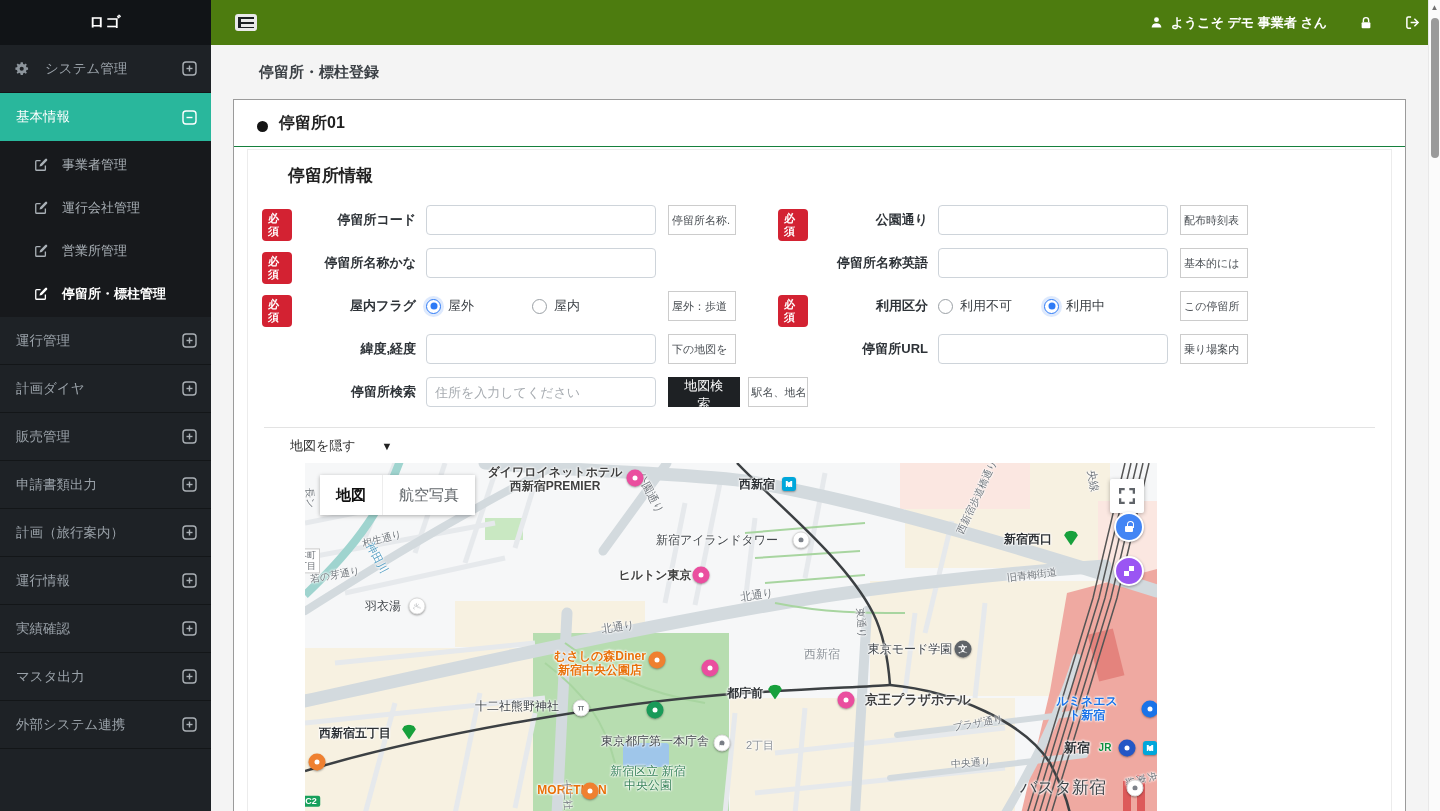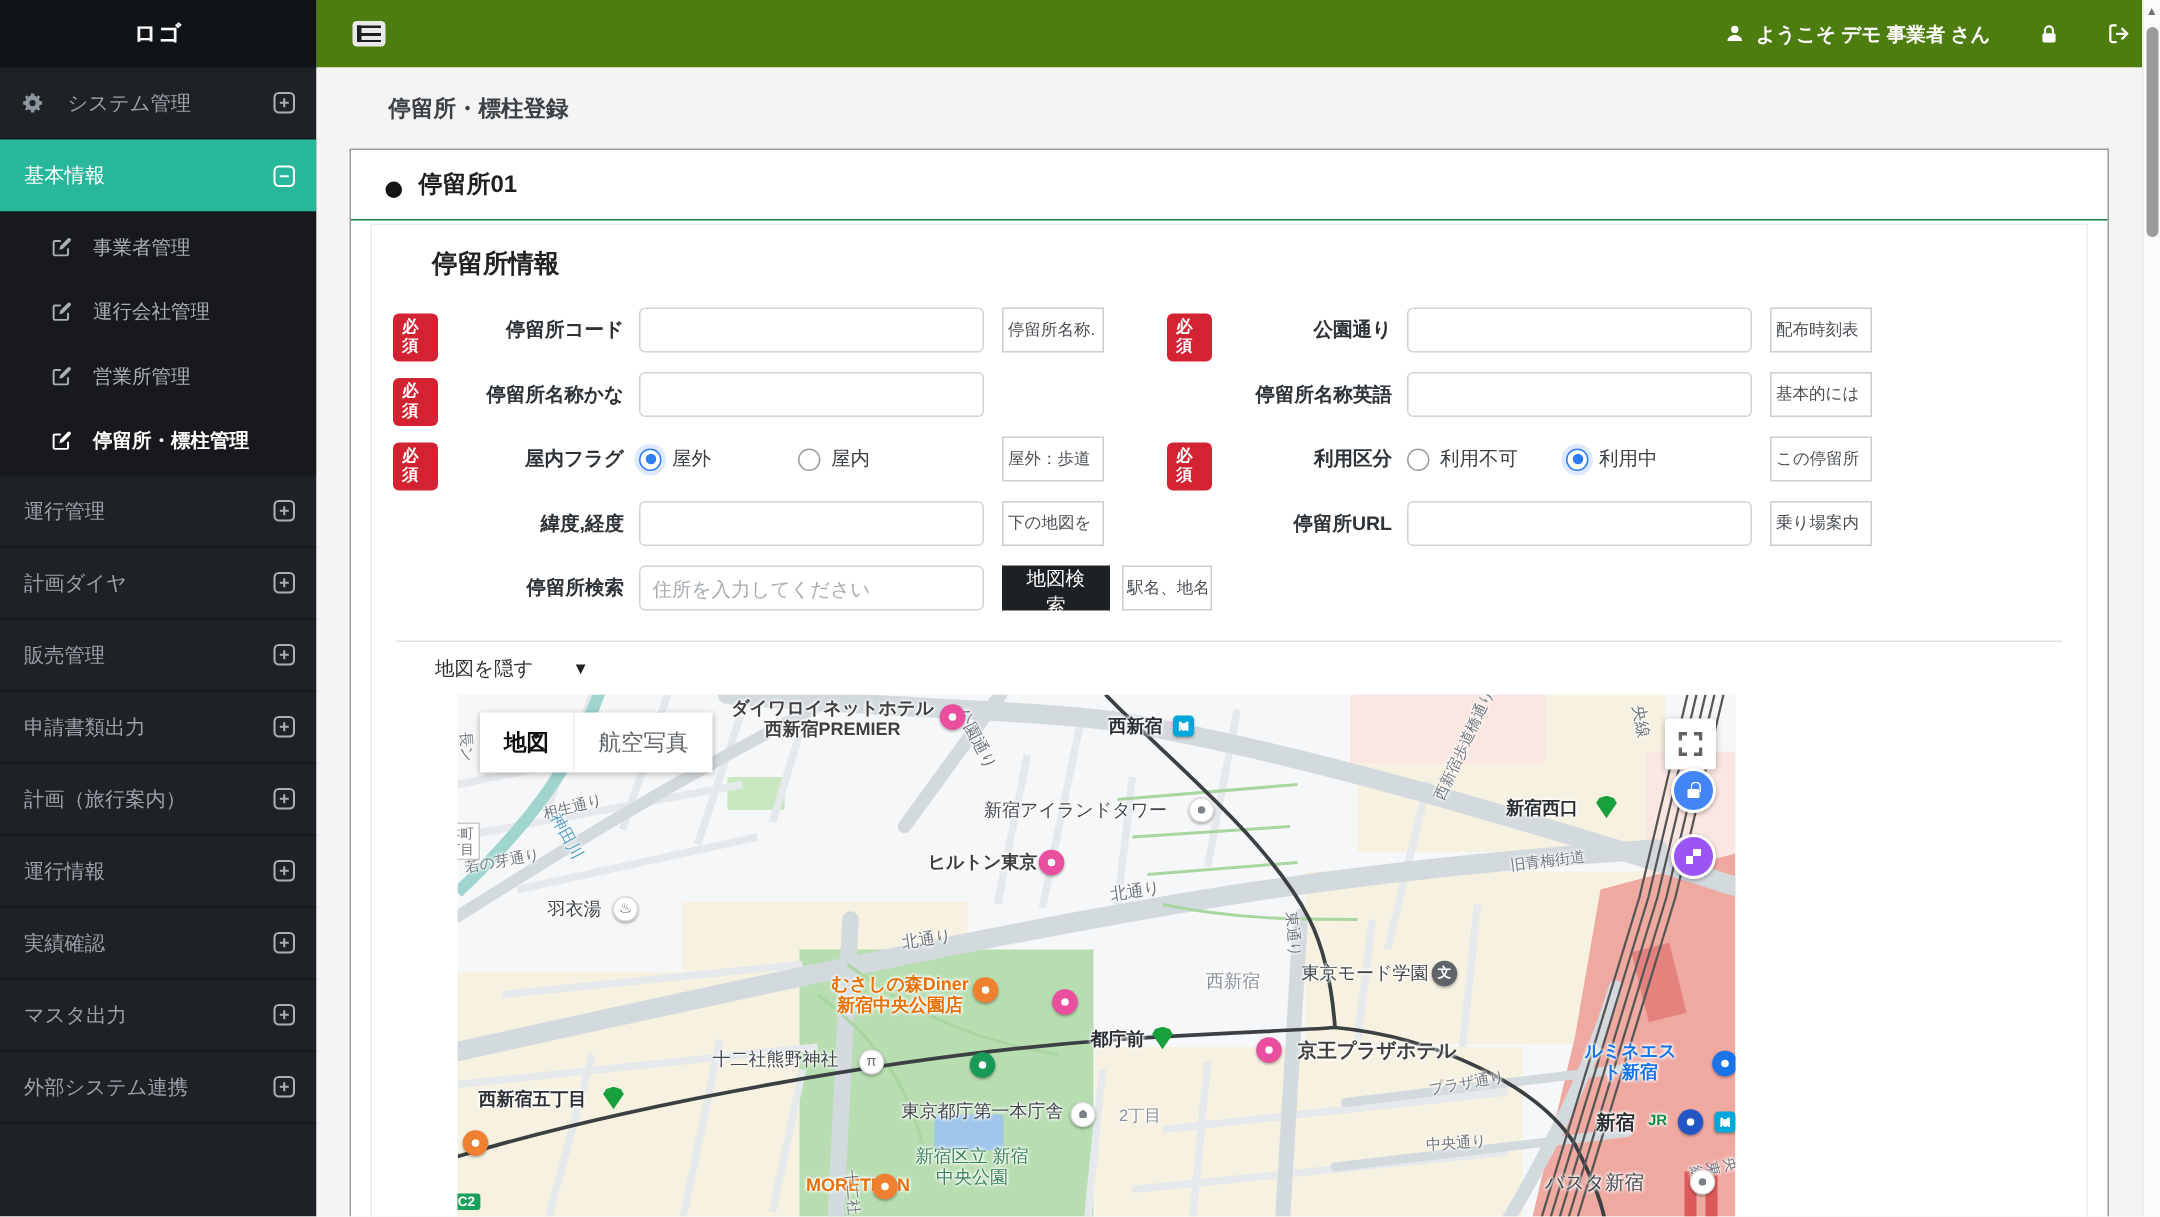--- a/index.html
+++ b/index.html
@@ -547,21 +547,21 @@
                 <span class="mlabel dark" style="left: 350px; top: 278px; font-size: 12px;">東京都庁第一本庁舎</span>
                 <span class="mlabel area" style="left: 455px; top: 282px; font-size: 11px;">2丁目</span>
                 <span class="mlabel green" style="left: 343px; top: 315px; font-size: 12px;">新宿区立 新宿
 中央公園</span>
                 <span class="mlabel station" style="left: 50px; top: 270px; font-size: 12px;">西新宿五丁目</span>
                 <span class="mlabel orange" style="left: 235px; top: 327px; font-size: 12px; margin-left: 32px;">MORETHAN</span>
                 <span class="mlabel road" style="left: 673px; top: 260px; font-size: 10px; transform: translate(-50%, -50%) rotate(-10deg);">プラザ通り</span>
                 <span class="mlabel road" style="left: 666px; top: 300px; font-size: 10px; transform: translate(-50%, -50%) rotate(-4deg);">中央通り</span>
                 <span class="mlabel station" style="left: 772px; top: 285px; font-size: 13px;">新宿</span>
                 <span class="mlabel jr" style="left: 800px; top: 285px; font-size: 10px;">JR</span>
-                <span class="mlabel dark" style="left: 758px; top: 325px; font-size: 13px;">バスタ新宿</span>
+                <span class="mlabel dark" style="left: 758px; top: 325px; font-size: 17px;">バスタ新宿</span>
                 <span class="mlabel road" style="left: 842px; top: 315px; font-size: 10px; transform: translate(-50%, -50%) rotate(75deg);">中央東線</span>
                 <span class="mlabel road" style="left: 262px; top: 332px; font-size: 10px; transform: translate(-50%, -50%) rotate(85deg);">十二社</span>
                 <span class="mlabel boxed" style="left: 2px; top: 98px; font-size: 9px;">本町
 丁目</span>
                 <span class="mlabel exit" style="left: 6px; top: 338px; font-size: 9px;">C2</span>
                 <span class="pin hotel" style="left: 330px; top: 15px;"></span>
                 <span class="pin metro" style="left: 484px; top: 21px;">
                   <span class="g">M</span>
                 </span>
                 <span class="pin place" style="left: 496px; top: 77px;"></span>

